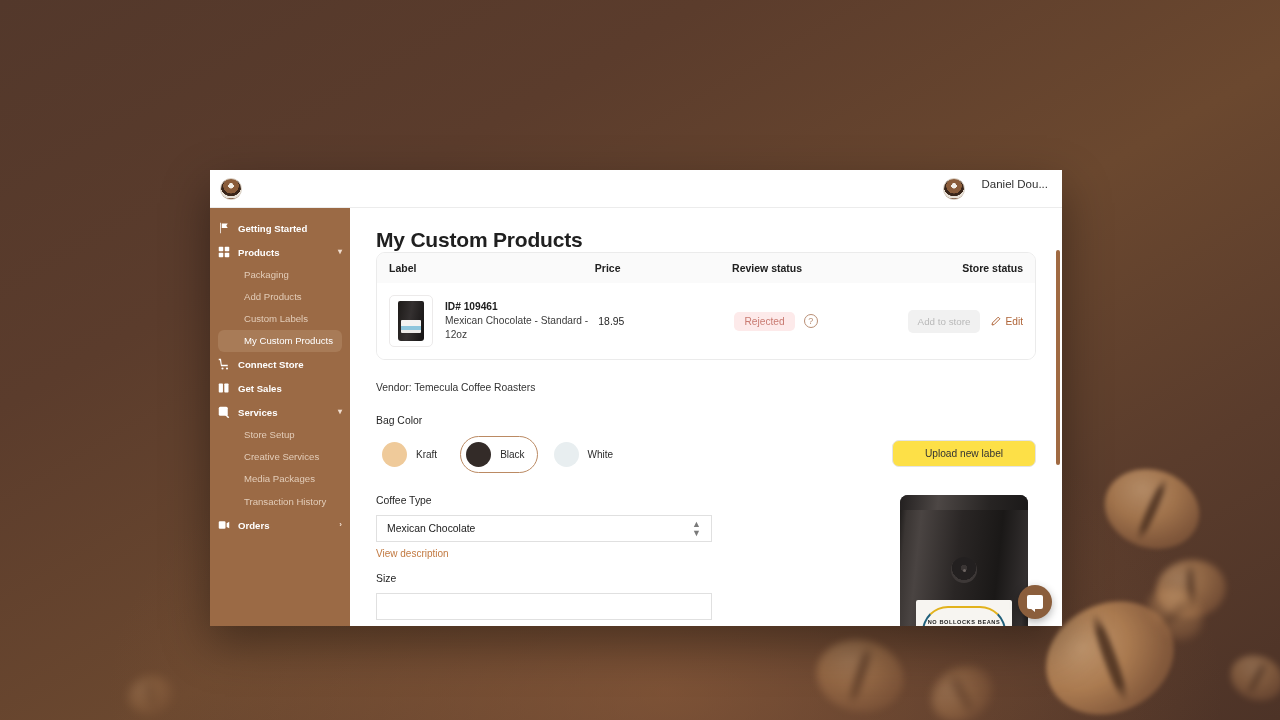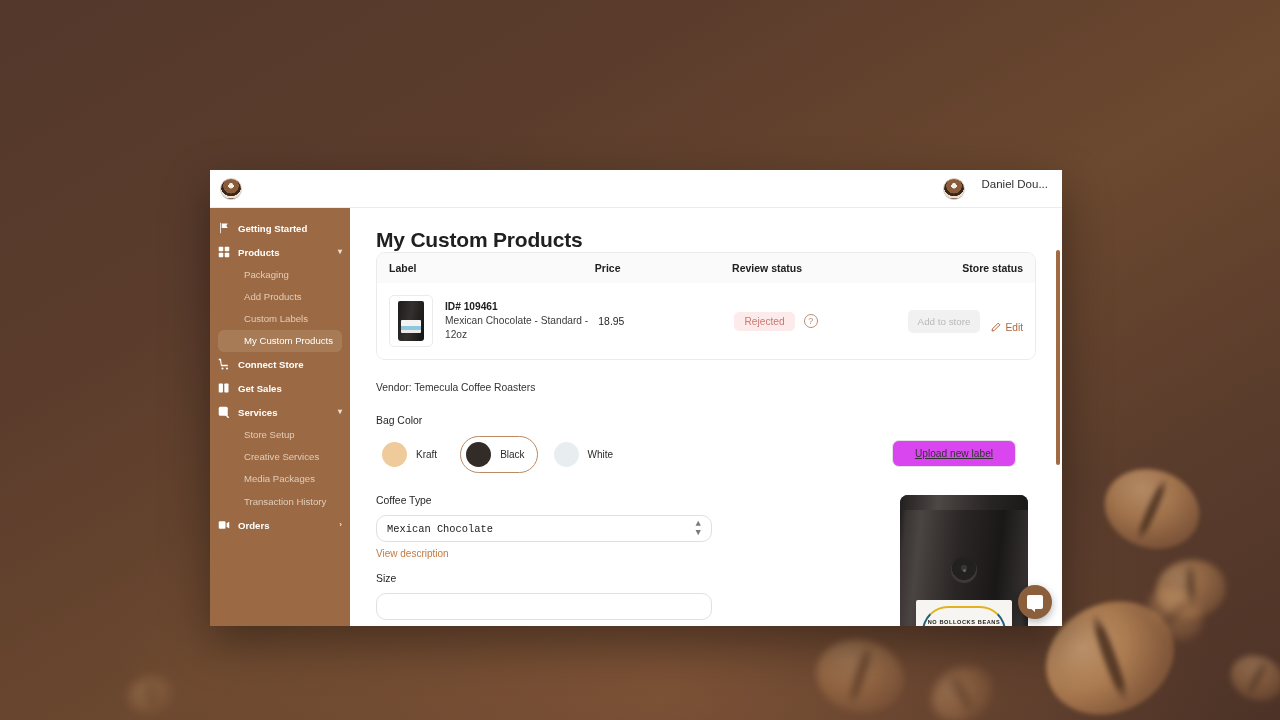--- a/index.html
+++ b/index.html
@@ -129,21 +129,21 @@
 
   .review { width: 188px; display: flex; align-items: center; gap: 9px; }
   .badge-rejected {
     background: #fdeaea; color: #c97b72; font-size: 10.2px;
     padding: 4px 10px; border-radius: 5px;
   }
   .qmark {
     width: 14px; height: 14px; border-radius: 50%; border: 1.2px solid #b98e74;
     color: #b98e74; font-size: 9px; line-height: 12px; text-align: center;
   }
-  .store { width: 130px; display: flex; align-items: flex-end; justify-content: flex-end; gap: 11px; }
+  .store { width: 130px; display: flex; align-items: center; justify-content: flex-end; gap: 11px; }
   .btn-disabled {
     background: #f1f1f1; color: #b9b9b9; font-size: 9.8px;
     padding: 6px 10px; border-radius: 5px; border: none;
   }
   .edit-link {
     display: flex; align-items: center; gap: 4px;
     color: #b0663a; font-size: 10.2px;
   }
 
   .vendor { margin-top: 22px; font-size: 10.3px; color: #333; }
@@ -153,36 +153,36 @@
   .sw-pill {
     display: flex; align-items: center; gap: 9px;
     padding: 5px 12px 5px 5px; border-radius: 22px; border: 1.3px solid transparent;
   }
   .sw-pill.selected { border-color: #bb8a63; }
   .sw-dot { width: 25px; height: 25px; border-radius: 50%; flex: none; }
   .sw-name { font-size: 10px; color: #2b2b2b; }
 
   .select {
     margin-top: 9px; width: 336px; height: 27px;
-    border: 1px solid #e0e0e0; border-radius: 10px; background: #fff;
+    border: 1px solid #e0e0e0; border-radius: 0; background: #fff;
     display: flex; align-items: center; padding: 0 10px;
-    font-size: 10.4px; color: #202020; position: relative; font-family: Liberation Mono, monospace;
+    font-size: 10.4px; color: #202020; position: relative;
   }
   .select .arrows {
     position: absolute; right: 10px; font-size: 9px; color: #7a7a7a;
     line-height: 9px; text-align: center;
   }
   .viewdesc { margin-top: 6px; font-size: 10px; color: #c27a42; }
 
   
   #rightpanel { position: absolute; right: 26px; top: 232px; width: 144px; text-align: center; }
   .upload-btn {
-    width: 124px; height: 27px; border: 1px solid #e4e4e4; border-radius: 7px;
-    background: #d946ef; font-size: 10.2px; color: #333;
-    display: flex; align-items: center; justify-content: center; text-decoration: underline;
+    width: 144px; height: 27px; border: 1px solid #e4e4e4; border-radius: 7px;
+    background: #fde047; font-size: 10.2px; color: #333;
+    display: flex; align-items: center; justify-content: center;
   }
   #bagimg {
     margin: 28px auto 0 auto; width: 128px; height: 175px; position: relative;
     background: linear-gradient(96deg, #191716 0%, #3a3533 6%, #4a4442 16%, #2a2625 44%, #1a1817 72%, #343030 92%, #151313 100%);
     border-radius: 8px 8px 4px 4px;
   }
   #bagimg .top-seal {
     position: absolute; left: 0; right: 0; top: 0; height: 15px;
     background: linear-gradient(96deg, #232020, #4d4745 30%, #272423 70%, #1b1919);
     border-radius: 8px 8px 0 0;

